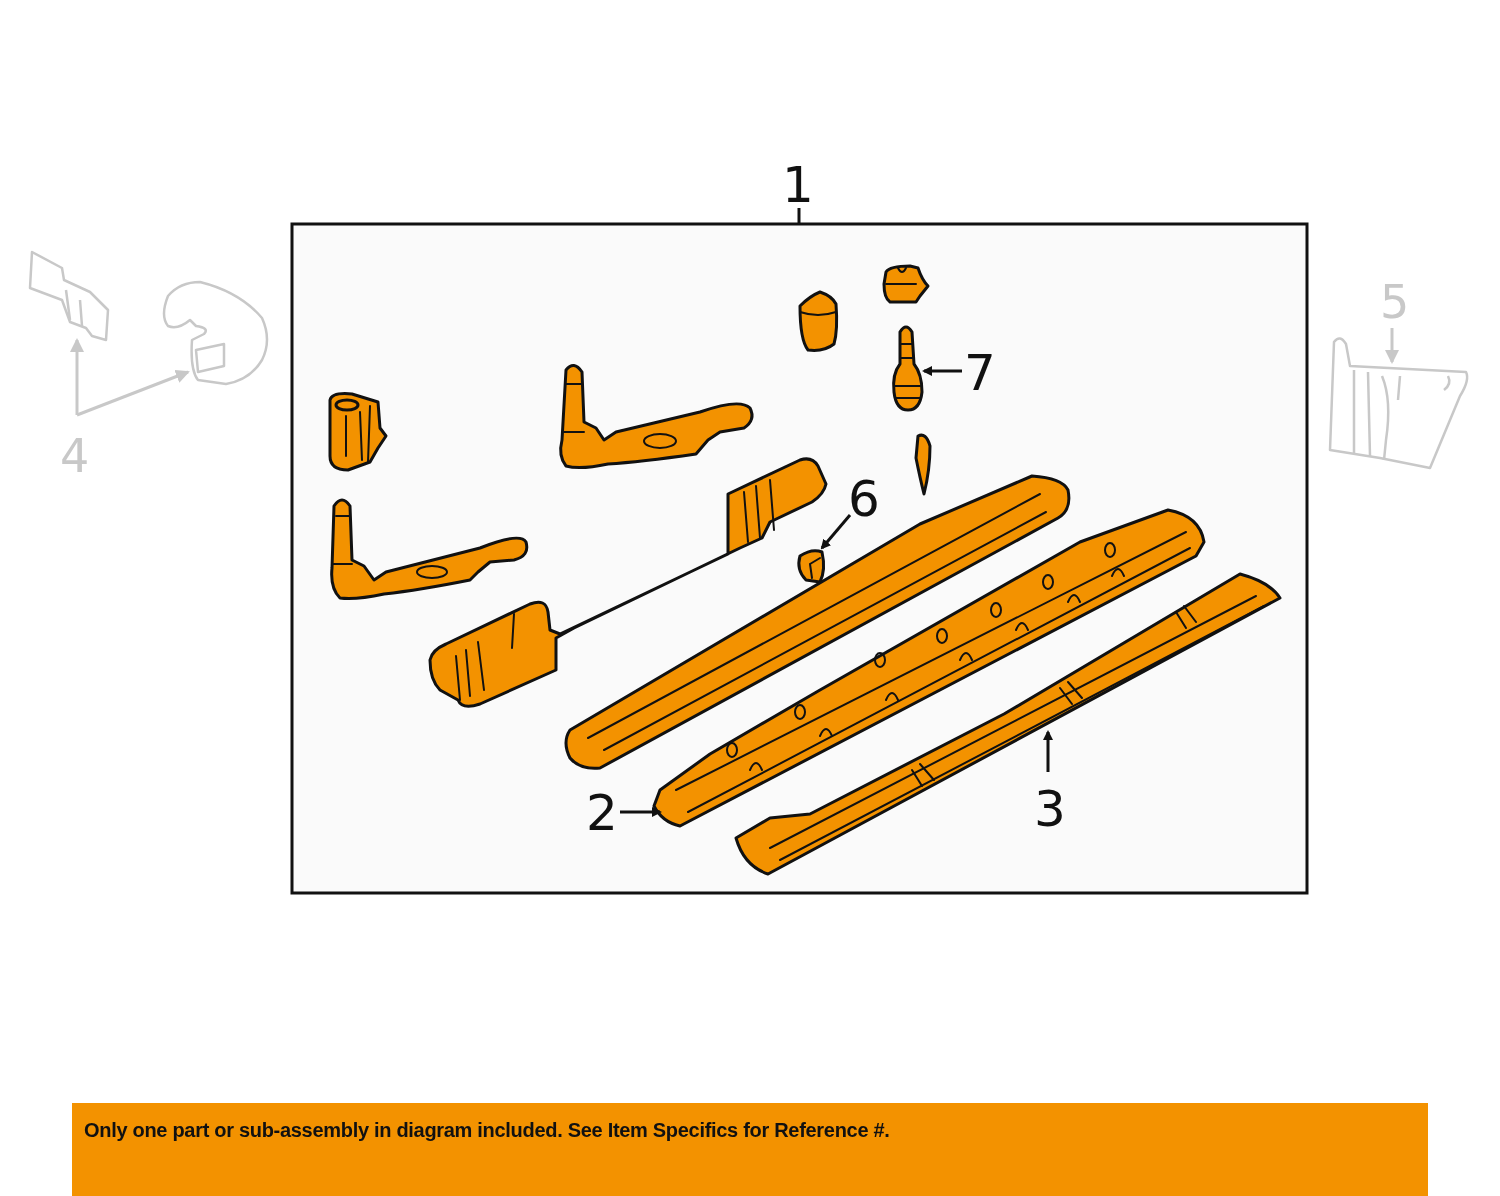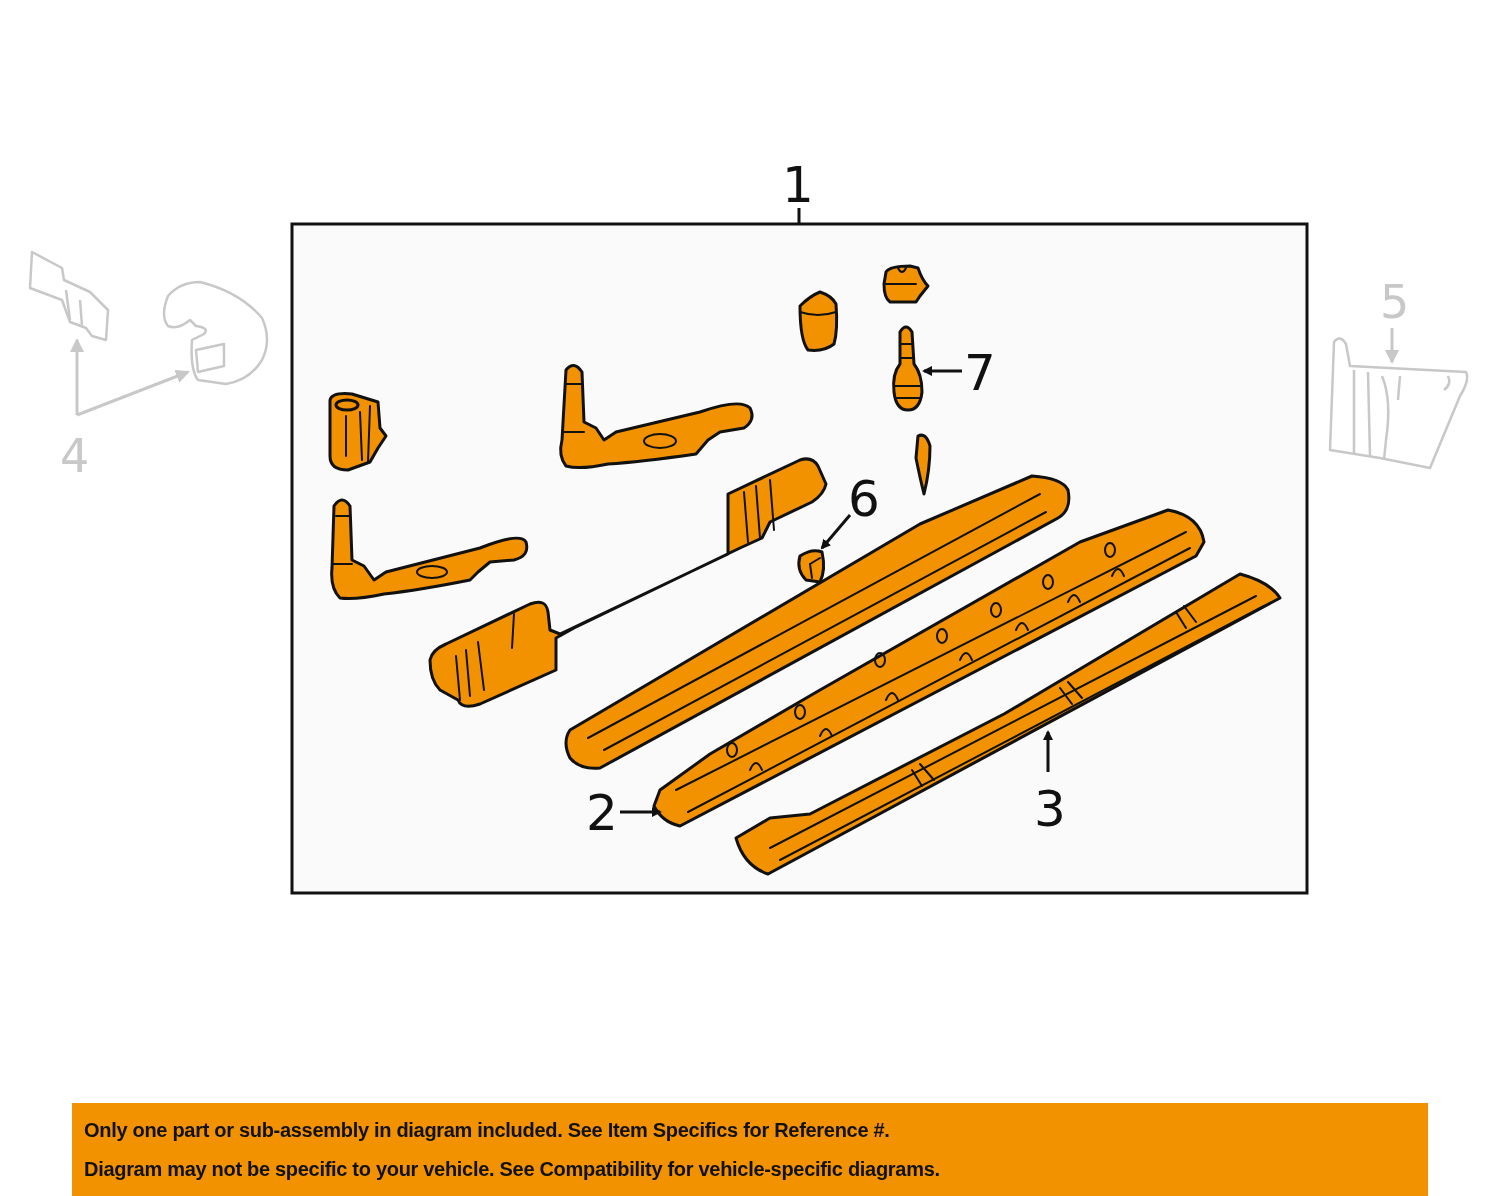--- a/index.html
+++ b/index.html
@@ -134,14 +134,13 @@
   </g>
 
   <text class="callout" x="964" y="390" font-size="50" fill="#111">7</text>
   <text class="callout" x="848" y="516" font-size="50" fill="#111">6</text>
   <text class="callout" x="586" y="830" font-size="50" fill="#111">2</text>
   <text class="callout" x="1034" y="826" font-size="50" fill="#111">3</text>
 </svg>
 
 <div class="banner">
   <div class="banner-line">Only one part or sub-assembly in diagram included. See Item Specifics for Reference #.</div>
-  <div class="banner-line">Diagram may not be specific to your vehicle. See Compatibility for vehicle-specific diagrams.</div>
 </div>
 
 </body></html>

